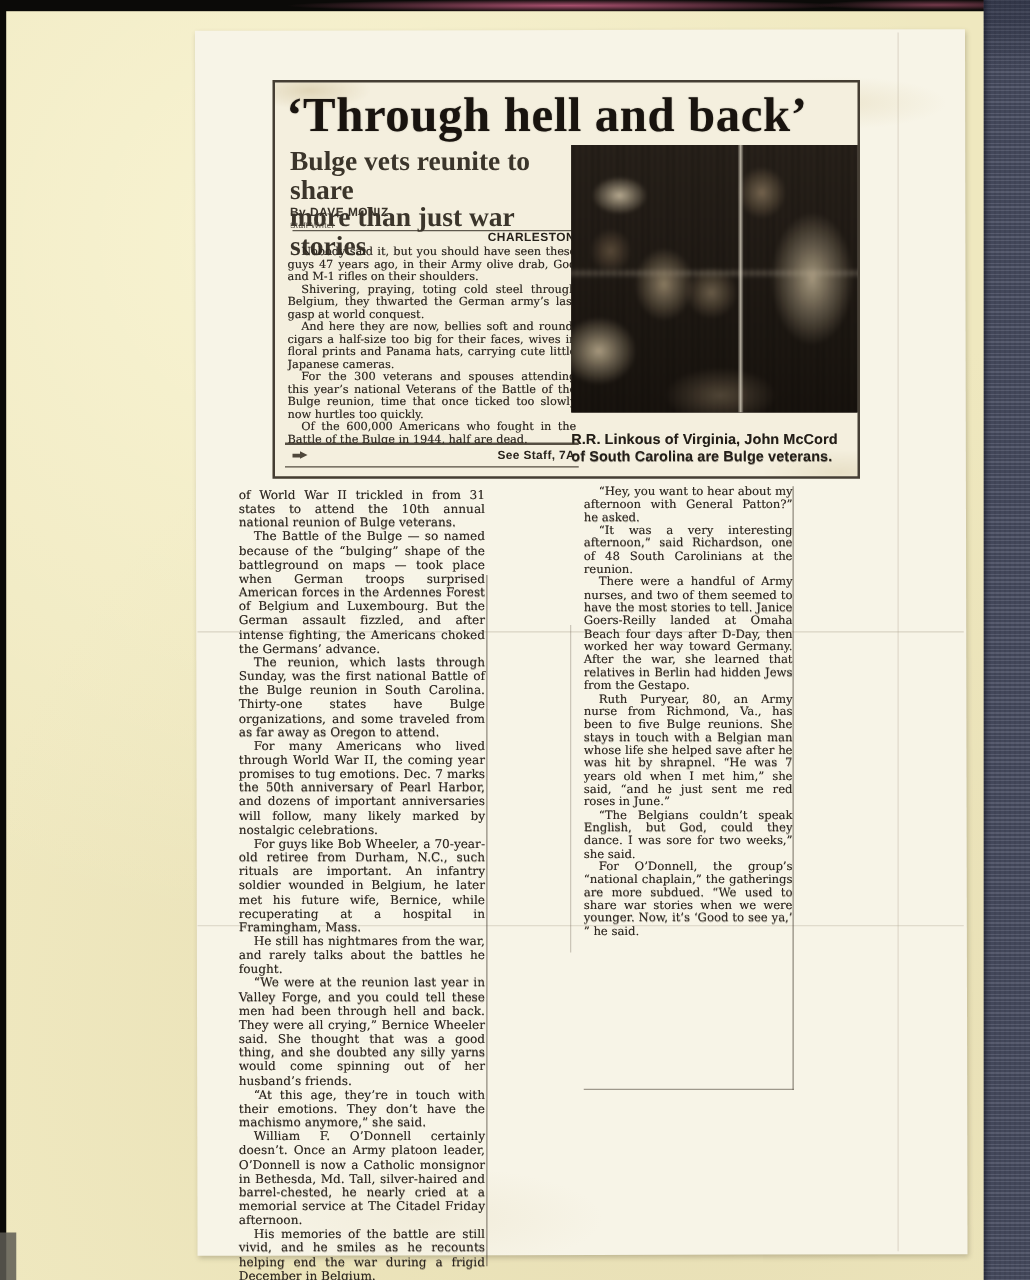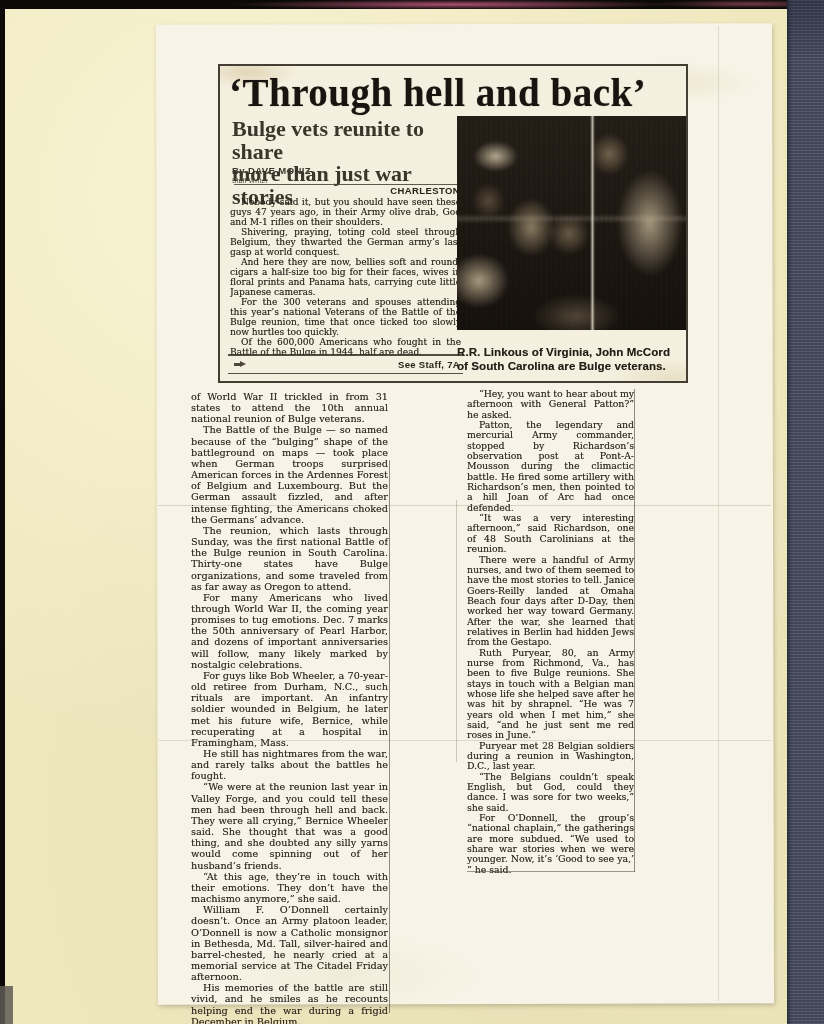--- a/index.html
+++ b/index.html
@@ -198,25 +198,23 @@
   <p>He still has nightmares from the war, and rarely talks about the battles he fought.</p>
   <p>“We were at the reunion last year in Valley Forge, and you could tell these men had been through hell and back. They were all crying,” Bernice Wheeler said. She thought that was a good thing, and she doubted any silly yarns would come spinning out of her husband’s friends.</p>
   <p>“At this age, they’re in touch with their emotions. They don’t have the machismo anymore,” she said.</p>
   <p>William F. O’Donnell certainly doesn’t. Once an Army platoon leader, O’Donnell is now a Catholic monsignor in Bethesda, Md. Tall, silver-haired and barrel-chested, he nearly cried at a memorial service at The Citadel Friday afternoon.</p>
   <p>His memories of the battle are still vivid, and he smiles as he recounts helping end the war during a frigid December in Belgium.</p>
 
 </div>
 
 <div class="col col-right">
   <p>“Hey, you want to hear about my afternoon with General Patton?” he asked.</p>
-  <p>Patton, the legendary and mercurial Army commander, stopped by Richardson’s observation post at Pont-A-Mousson during the climactic battle. He fired some artillery with Richardson’s men, then pointed to a hill Joan of Arc had once defended.</p>
   <p>“It was a very interesting afternoon,” said Richardson, one of 48 South Carolinians at the reunion.</p>
   <p>There were a handful of Army nurses, and two of them seemed to have the most stories to tell. Janice Goers-Reilly landed at Omaha Beach four days after D-Day, then worked her way toward Germany. After the war, she learned that relatives in Berlin had hidden Jews from the Gestapo.</p>
   <p>Ruth Puryear, 80, an Army nurse from Richmond, Va., has been to five Bulge reunions. She stays in touch with a Belgian man whose life she helped save after he was hit by shrapnel. “He was 7 years old when I met him,” she said, “and he just sent me red roses in June.”</p>
-  <p>Puryear met 28 Belgian soldiers during a reunion in Washington, D.C., last year.</p>
   <p>“The Belgians couldn’t speak English, but God, could they dance. I was sore for two weeks,” she said.</p>
   <p>For O’Donnell, the group’s “national chaplain,” the gatherings are more subdued. “We used to share war stories when we were younger. Now, it’s ‘Good to see ya,’ ” he said.</p>
 </div>
 
 <div class="rule-v rule-left-col"></div>
 <div class="rule-v rule-right-col"></div>
 <div class="rule-right-bottom"></div>
 <div class="edge-right-col"></div>
 
 </body></html>

